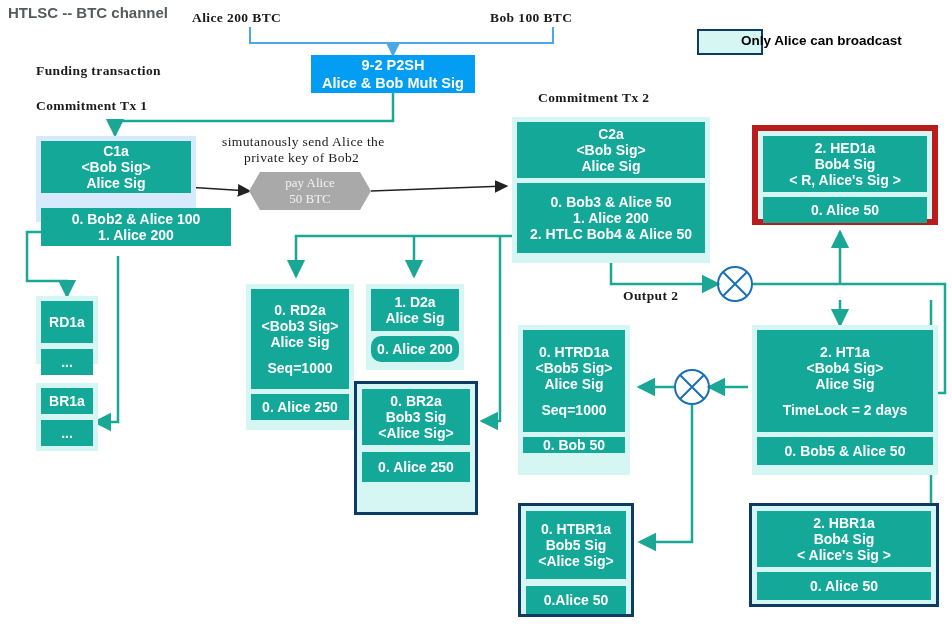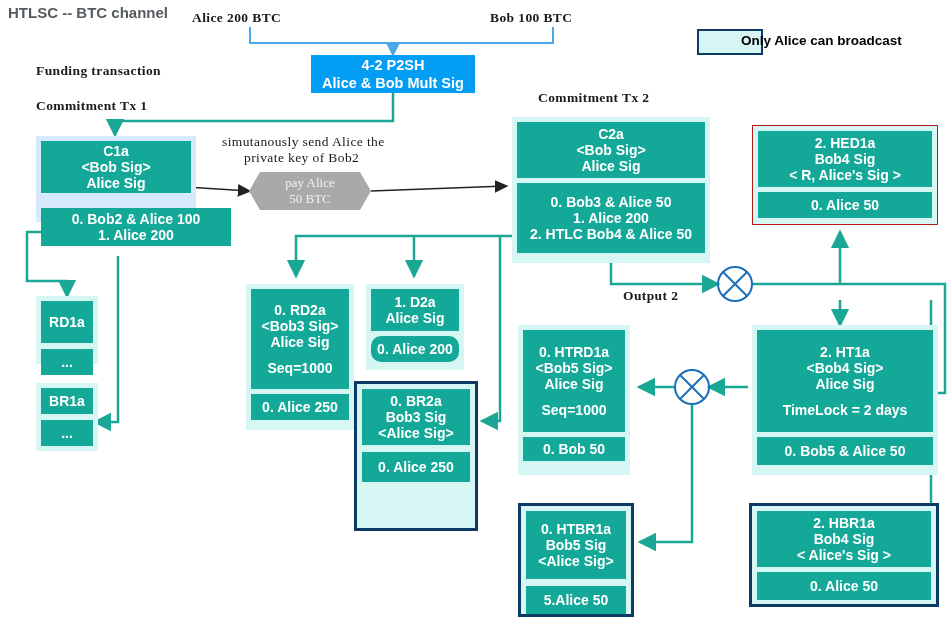--- a/index.html
+++ b/index.html
@@ -16,21 +16,21 @@
   
   .txbox{position:absolute;box-sizing:border-box;padding:5px;}
   .pane{background:#13a898;color:#ffffff;font-weight:bold;font-size:14px;
         text-align:center;box-sizing:border-box;display:flex;flex-direction:column;
         align-items:center;justify-content:center;line-height:1.15;}
   .pane div{width:100%;}
   .spacer{height:10px;}
   .bg-cyan{background:#d5f6f2;}
   .bg-blue{background:#d6eafb;}
   .bd-navy{border:3px solid #0d3b66;}
-  .bd-pink{border:1px solid #b91c1c;}
+  .bd-pink{border:6px solid #b91c1c;}
 
   .p2sh{position:absolute;background:#039ef4;color:#fff;font-weight:bold;
         font-size:14.5px;display:flex;flex-direction:column;align-items:center;
         justify-content:center;line-height:1.25;text-align:center;}
 
   .hex{position:absolute;display:flex;flex-direction:column;align-items:center;
        justify-content:center;background:#a9a9a9;color:#f2f2f2;
        font-family:"Liberation Serif",serif;font-size:13px;line-height:1.25;
        text-align:center;
        clip-path:polygon(9% 0,91% 0,100% 50%,91% 100%,9% 100%,0 50%);}
@@ -120,21 +120,21 @@
   <div class="mono" style="left:36px;top:98px;">Commitment Tx 1</div>
   <div class="mono" style="left:538px;top:90px;">Commitment Tx 2</div>
   <div class="mono" style="left:222px;top:134px;font-weight:normal;">simutanously send Alice the</div>
   <div class="mono" style="left:244px;top:150px;font-weight:normal;">private key of Bob2</div>
   <div class="mono" style="left:623px;top:288px;">Output 2</div>
 
   <div class="legend-swatch" style="left:697px;top:29px;width:62px;height:22px;"></div>
   <div class="legend-text" style="left:741px;top:33px;">Only Alice can broadcast</div>
 
   <div class="p2sh" style="left:311px;top:55px;width:164px;height:38px;">
-    <div>4-2 P2SH</div>
+    <div>9-2 P2SH</div>
     <div>Alice &amp; Bob Mult Sig</div>
   </div>
 
   <div class="hex" style="left:249px;top:172px;width:122px;height:38px;">
     <div>pay Alice</div>
     <div>50 BTC</div>
   </div>
 
   <div class="txbox bg-blue" style="left:36px;top:136px;width:160px;height:86px;">
     <div class="pane" style="height:52px;">
@@ -201,21 +201,21 @@
     <div class="pane" style="height:42px;">
       <div>1. D2a</div>
       <div>Alice Sig</div>
     </div>
     <div style="height:5px;"></div>
     <div class="pane" style="height:26px;border-radius:10px;">
       <div>0. Alice 200</div>
     </div>
   </div>
 
-  <div class="txbox bg-cyan bd-navy" style="left:354px;top:381px;width:124px;height:150px;">
+  <div class="txbox bg-cyan bd-navy" style="left:354px;top:381px;width:124px;height:134px;">
     <div class="pane" style="height:56px;">
       <div>0. BR2a</div>
       <div>Bob3 Sig</div>
       <div>&lt;Alice Sig&gt;</div>
     </div>
     <div style="height:7px;"></div>
     <div class="pane" style="height:30px;">
       <div>0. Alice 250</div>
     </div>
   </div>
@@ -234,21 +234,21 @@
 
   <div class="txbox bg-cyan" style="left:518px;top:325px;width:112px;height:150px;">
     <div class="pane" style="height:102px;">
       <div>0. HTRD1a</div>
       <div>&lt;Bob5 Sig&gt;</div>
       <div>Alice Sig</div>
       <div class="spacer"></div>
       <div>Seq=1000</div>
     </div>
     <div style="height:5px;"></div>
-    <div class="pane" style="height:24px;">
+    <div class="pane" style="height:16px;">
       <div>0. Bob 50</div>
     </div>
   </div>
 
   <div class="txbox bg-cyan" style="left:752px;top:325px;width:186px;height:150px;">
     <div class="pane" style="height:102px;">
       <div>2. HT1a</div>
       <div>&lt;Bob4 Sig&gt;</div>
       <div>Alice Sig</div>
       <div class="spacer"></div>
@@ -261,21 +261,21 @@
   </div>
 
   <div class="txbox bg-cyan bd-navy" style="left:518px;top:503px;width:116px;height:114px;">
     <div class="pane" style="height:68px;">
       <div>0. HTBR1a</div>
       <div>Bob5 Sig</div>
       <div>&lt;Alice Sig&gt;</div>
     </div>
     <div style="height:7px;"></div>
     <div class="pane" style="height:28px;">
-      <div>5.Alice 50</div>
+      <div>0.Alice 50</div>
     </div>
   </div>
 
   <div class="txbox bg-cyan bd-navy" style="left:749px;top:503px;width:190px;height:104px;">
     <div class="pane" style="height:56px;">
       <div>2. HBR1a</div>
       <div>Bob4 Sig</div>
       <div>&lt;  Alice's Sig  &gt;</div>
     </div>
     <div style="height:5px;"></div>

